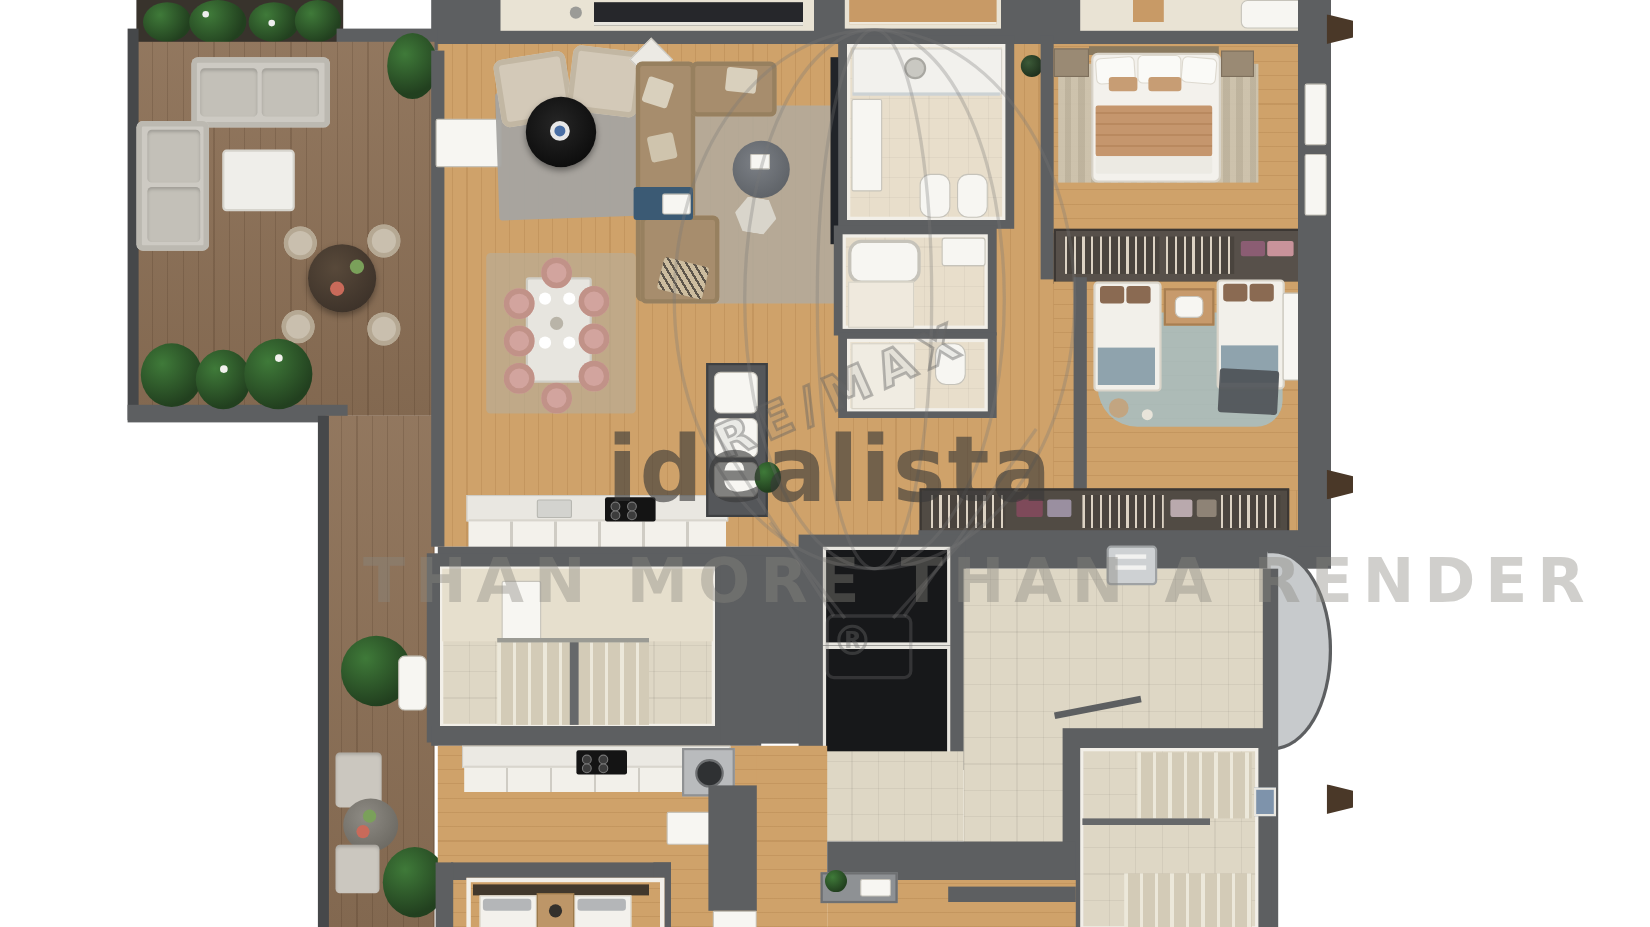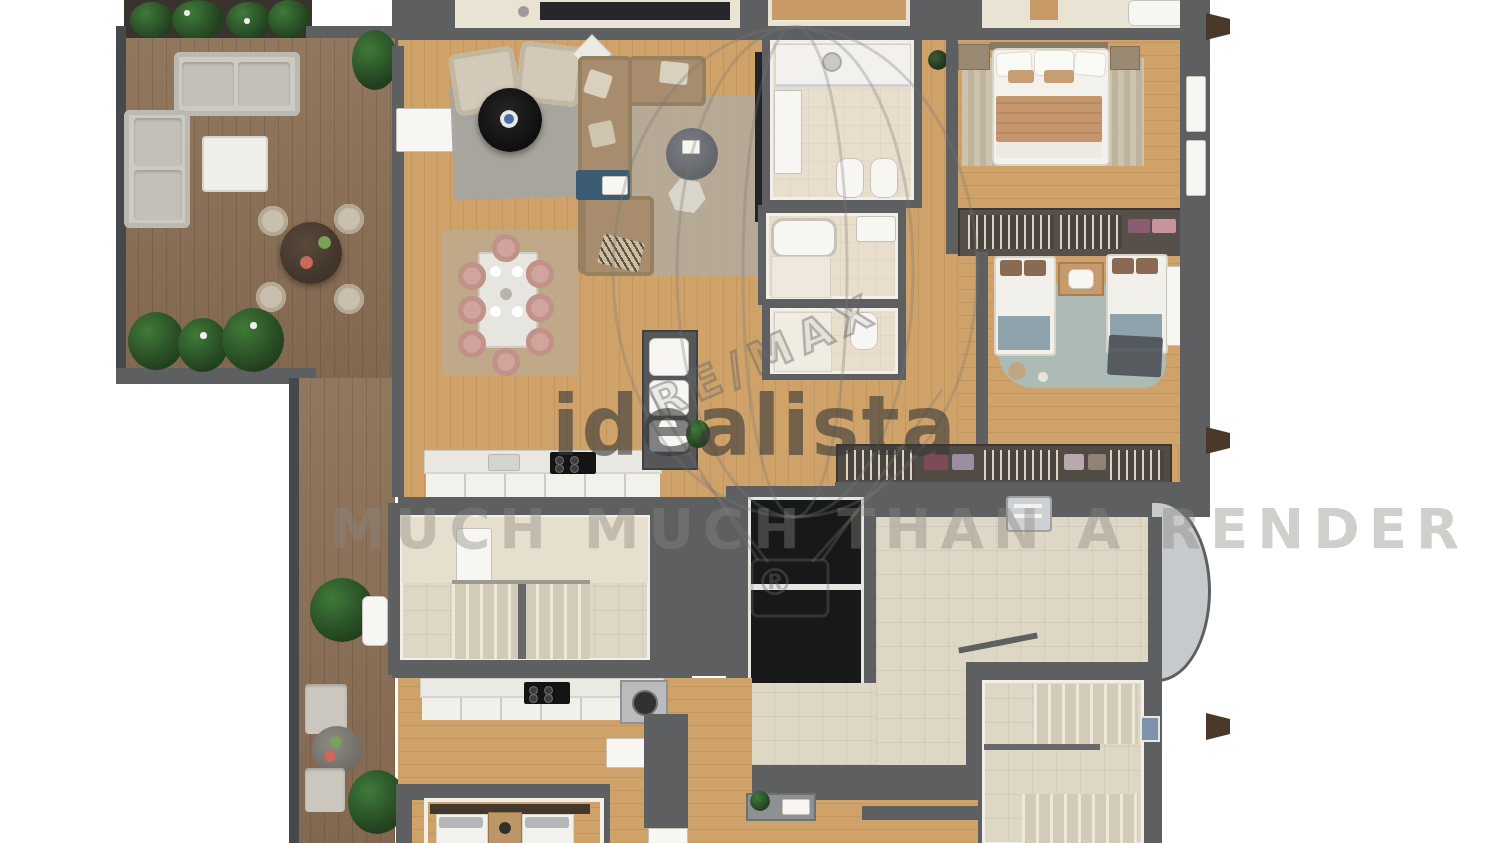--- a/index.html
+++ b/index.html
@@ -325,15 +325,15 @@
       <path d="M 648 390 L 758 560"></path>
       <path d="M 942 390 L 822 560"></path>
       <path d="M 700 475 L 768 562"></path>
       <path d="M 890 475 L 812 562"></path>
       <rect x="752" y="560" width="76" height="56" rx="6"></rect>
     </g>
   </svg>
   <div class="a wmtxt" id="wm-remax" style="left:642px;top:330px;">RE/MAX</div>
   <div class="a wmtxt" id="wm-idealista" style="left:552px;top:380px;">idealista</div>
   <div class="a wmtxt" id="wm-reg" style="left:756px;top:560px;">®</div>
-  <div class="a wmtxt" id="wm-tagline" style="left:330px;top:496px;">MUCH MUCH THAN A RENDER</div>
+  <div class="a wmtxt" id="wm-tagline" style="left:330px;top:496px;">THAN MORE THAN A RENDER</div>
 
 </div>
 
 </body></html>

